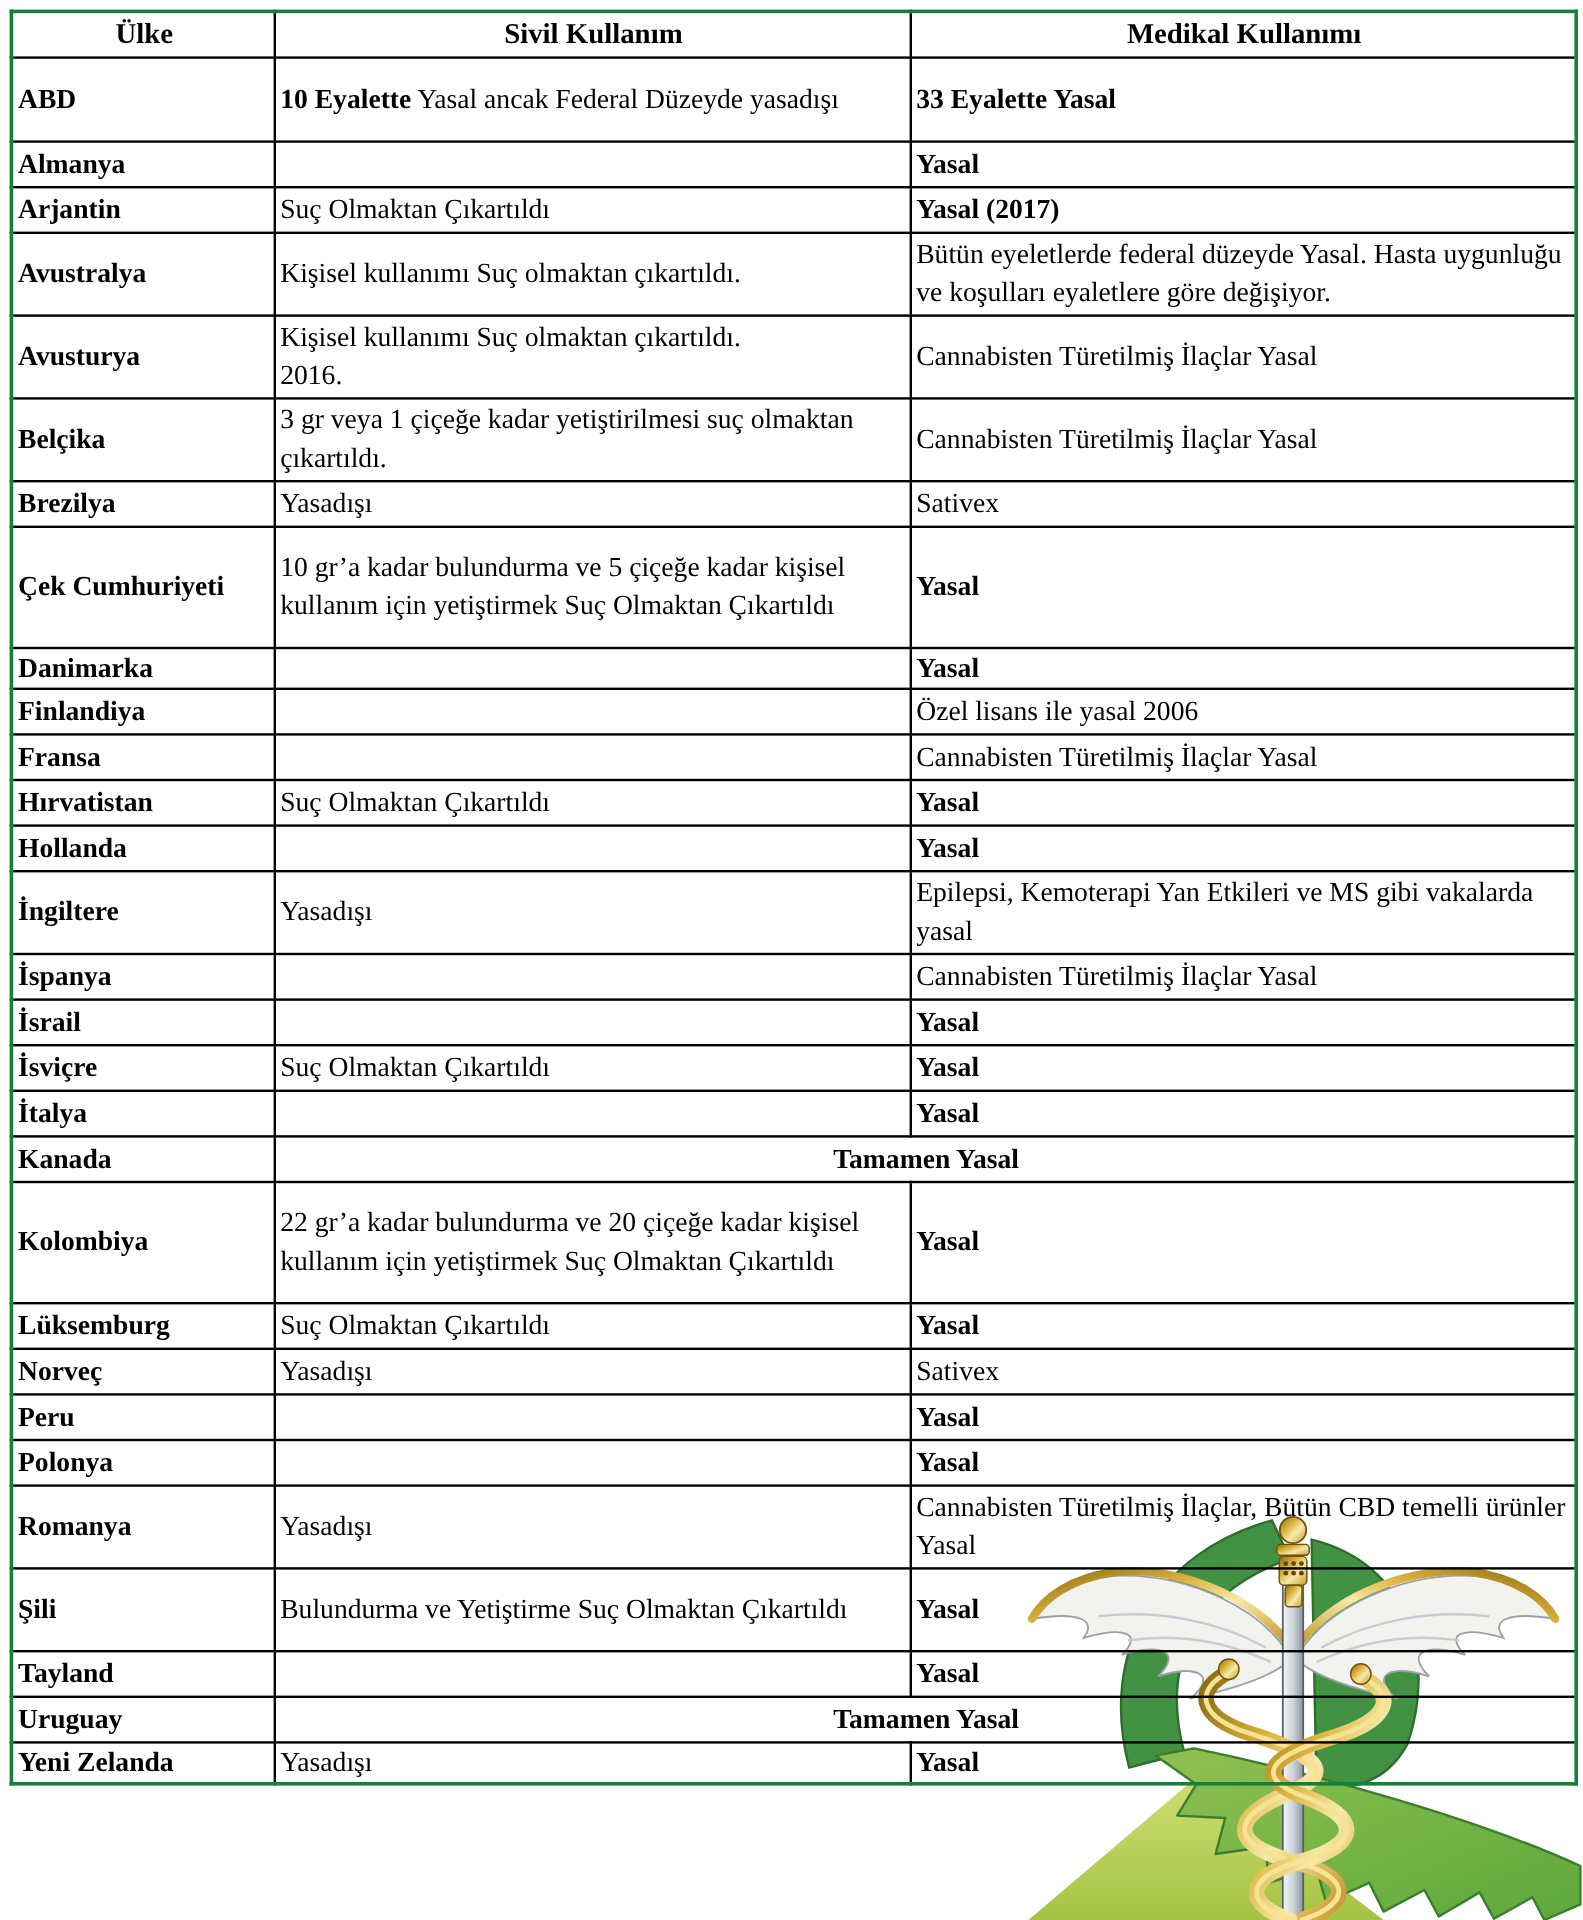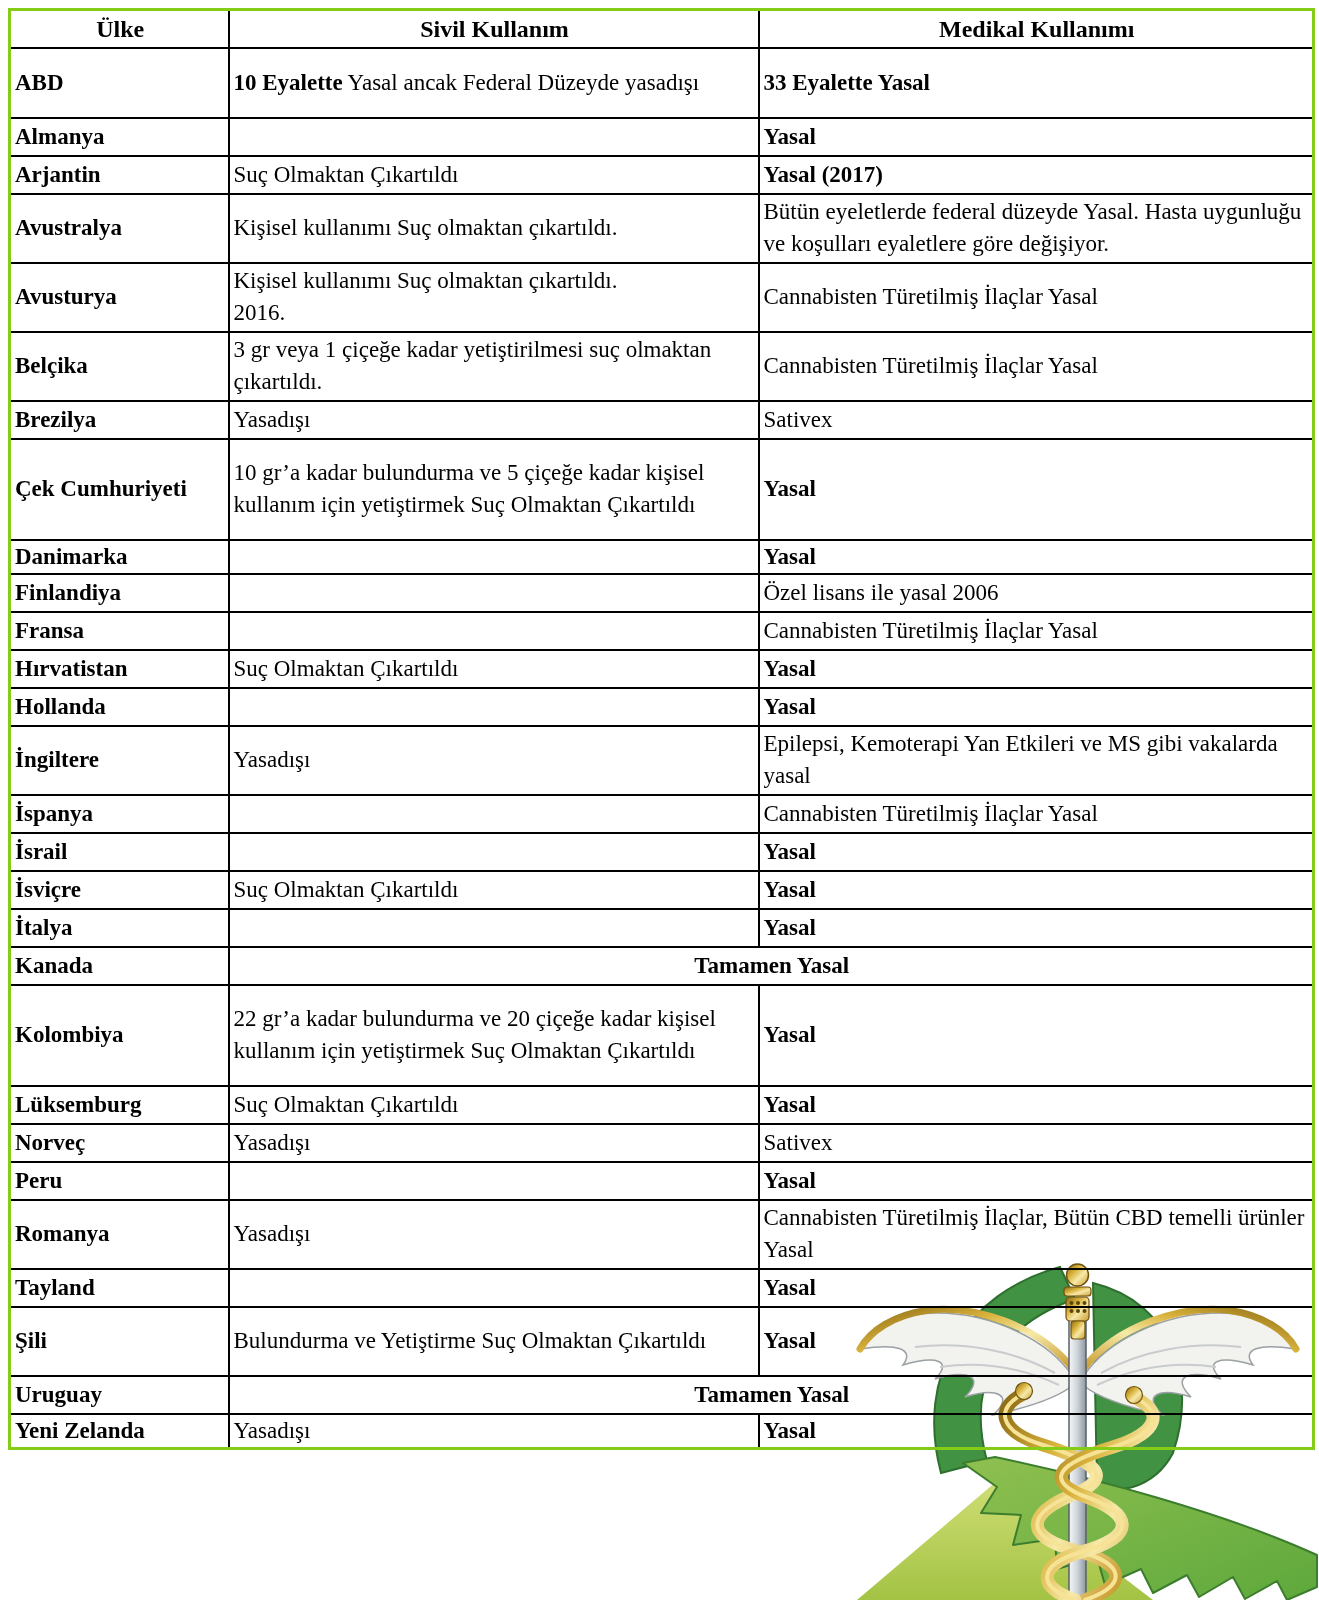--- a/index.html
+++ b/index.html
@@ -36,21 +36,21 @@
   table.legal-table col.c1 { width: 219px; }
   table.legal-table col.c2 { width: 530px; }
   table.legal-table col.c3 { width: 555px; }
   table.legal-table th, table.legal-table td {
     border: 2px solid #000000;
     padding: 0 2px 0 4px;
     vertical-align: middle;
     background: transparent;
     overflow: hidden;
   }
-  table.legal-table { border: 3px solid #84cc16; }
+  table.legal-table { border: 3px solid #15803d; }
   table.legal-table thead tr { height: 38px; }
   table.legal-table th {
     font-weight: bold;
     text-align: center;
     font-size: 24px;
   }
   td.country { font-weight: bold; text-align: left; }
   td.civil, td.medical { text-align: left; white-space: pre-wrap; }
   td.medical.bold { font-weight: bold; }
   td.merged { text-align: center; font-weight: bold; }
@@ -259,36 +259,41 @@
         <tr style="height: 38px;">
           <td class="country">Norveç</td>
           <td class="civil">Yasadışı</td>
           <td class="medical">Sativex</td>
         </tr>
         <tr style="height: 38px;">
           <td class="country">Peru</td>
           <td class="civil"></td>
           <td class="medical bold">Yasal</td>
         </tr>
+        <tr style="height: 38px;">
+          <td class="country">Polonya</td>
+          <td class="civil"></td>
+          <td class="medical bold">Yasal</td>
+        </tr>
         <tr style="height: 69px;">
           <td class="country">Romanya</td>
           <td class="civil">Yasadışı</td>
           <td class="medical">Cannabisten Türetilmiş İlaçlar, Bütün CBD temelli ürünler Yasal</td>
-        </tr>
-        <tr style="height: 38px;">
-          <td class="country">Tayland</td>
-          <td class="civil"></td>
-          <td class="medical bold">Yasal</td>
         </tr>
         <tr style="height: 69px;">
           <td class="country">Şili</td>
           <td class="civil">Bulundurma ve Yetiştirme Suç Olmaktan Çıkartıldı</td>
           <td class="medical bold">Yasal</td>
         </tr>
         <tr style="height: 38px;">
+          <td class="country">Tayland</td>
+          <td class="civil"></td>
+          <td class="medical bold">Yasal</td>
+        </tr>
+        <tr style="height: 38px;">
           <td class="country">Uruguay</td>
           <td class="merged" colspan="2">Tamamen Yasal</td>
         </tr>
         <tr style="height: 28px;">
           <td class="country">Yeni Zelanda</td>
           <td class="civil">Yasadışı</td>
           <td class="medical bold">Yasal</td>
         </tr>
       </tbody>
   </table>

